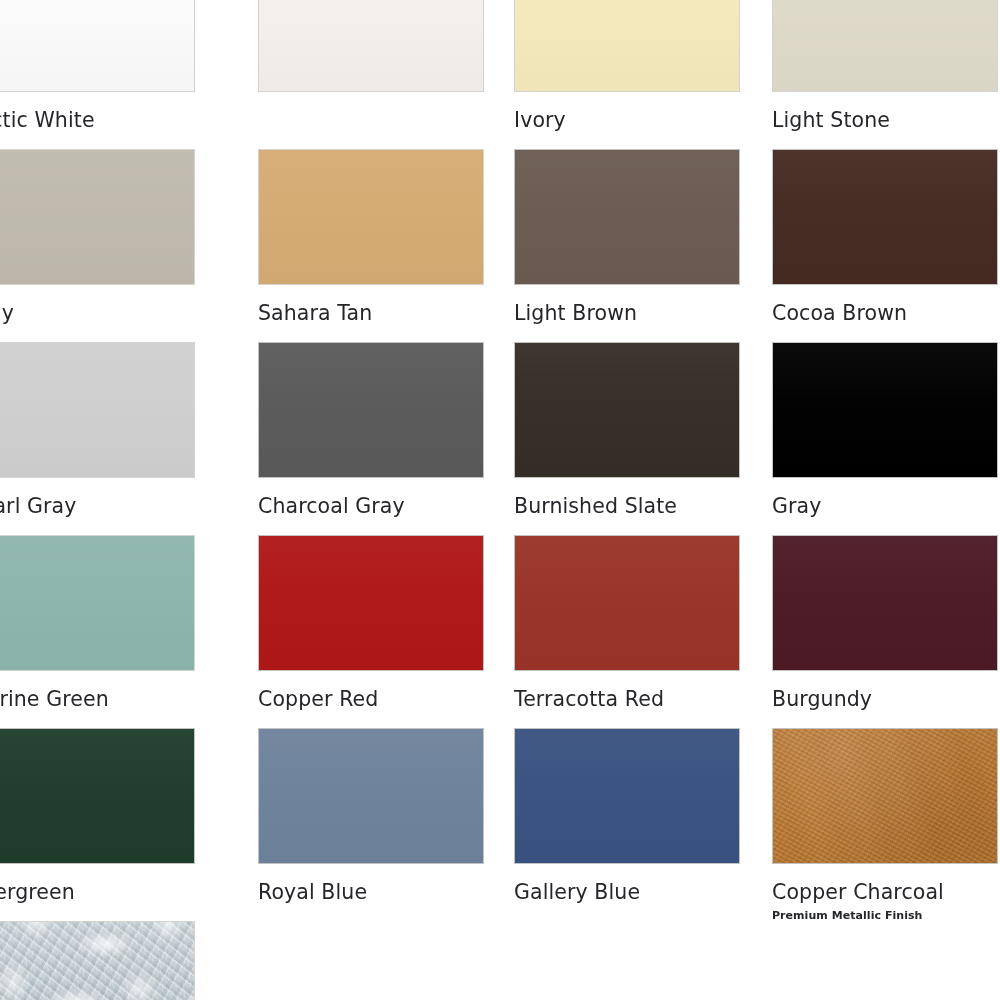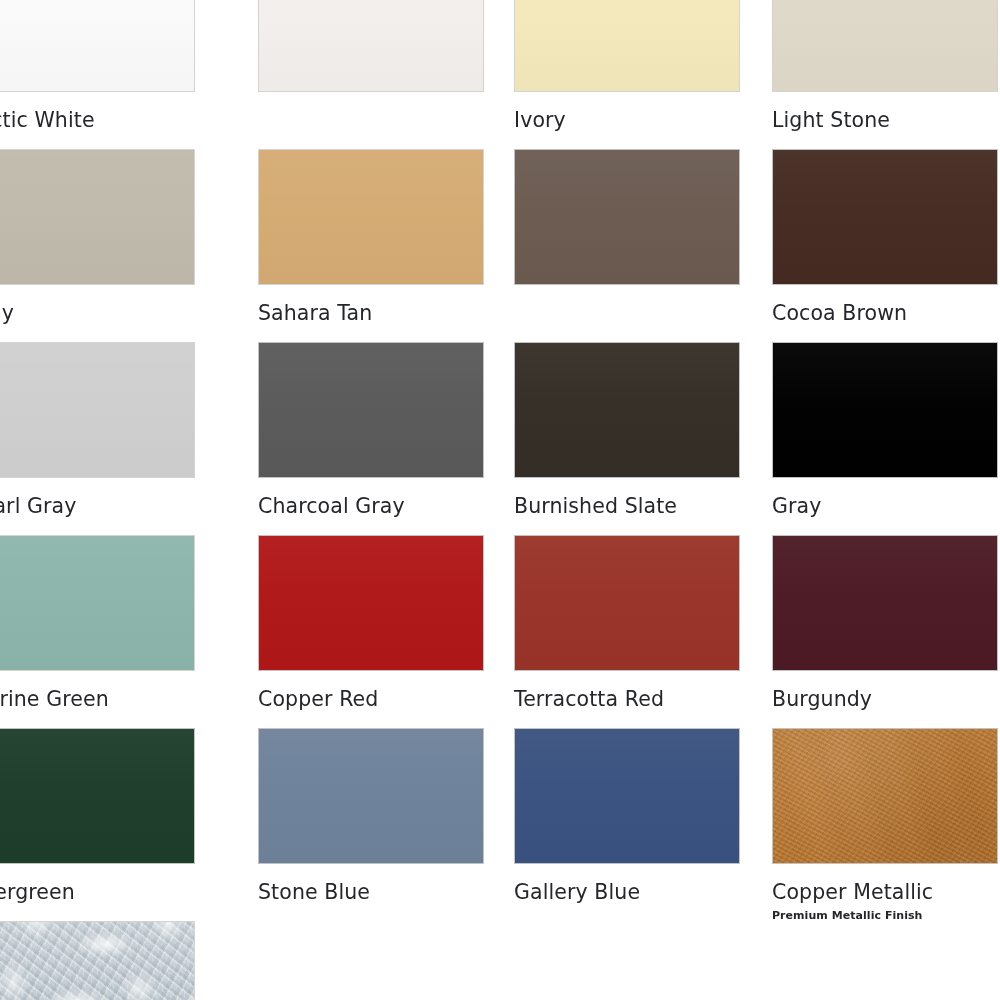--- a/index.html
+++ b/index.html
@@ -181,20 +181,21 @@
       <div class="cell c0">
         <div class="swatch light-edge" style="background-color: rgb(191, 186, 171);"></div>
         <div class="label">Clay</div>
       </div>
       <div class="cell c1">
         <div class="swatch light-edge" style="background-color: rgb(213, 171, 115);"></div>
         <div class="label">Sahara Tan</div>
       </div>
       <div class="cell c2">
         <div class="swatch dark-edge" style="background-color: rgb(107, 91, 81);"></div>
+        <div class="label">Light Brown</div>
       </div>
       <div class="cell c3">
         <div class="swatch dark-edge" style="background-color: rgb(69, 43, 34);"></div>
         <div class="label">Cocoa Brown</div>
       </div>
     </div>
 
     <div class="row">
       <div class="cell c0">
         <div class="swatch light-edge" style="background-color: rgb(207, 207, 207);"></div>
@@ -233,29 +234,29 @@
       </div>
     </div>
 
     <div class="row">
       <div class="cell c0">
         <div class="swatch dark-edge" style="background-color: rgb(30, 61, 43);"></div>
         <div class="label">Evergreen</div>
       </div>
       <div class="cell c1">
         <div class="swatch dark-edge" style="background-color: rgb(110, 130, 155);"></div>
-        <div class="label">Stone Blue</div>
+        <div class="label">Royal Blue</div>
       </div>
       <div class="cell c2">
         <div class="swatch dark-edge" style="background-color: rgb(58, 82, 128);"></div>
         <div class="label">Gallery Blue</div>
       </div>
       <div class="cell c3">
         <div class="swatch dark-edge tex-metallic" style="background-color: rgb(185, 118, 47);"></div>
-        <div class="label">Copper Metallic</div>
+        <div class="label">Copper Charcoal</div>
         <div class="sublabel">Premium Metallic Finish</div>
       </div>
     </div>
 
     <div class="row">
       <div class="cell c0">
         <div class="swatch light-edge tex-crystal" style="background-color: rgb(197, 206, 212);"></div>
         <div class="label"></div>
       </div>
     </div>

